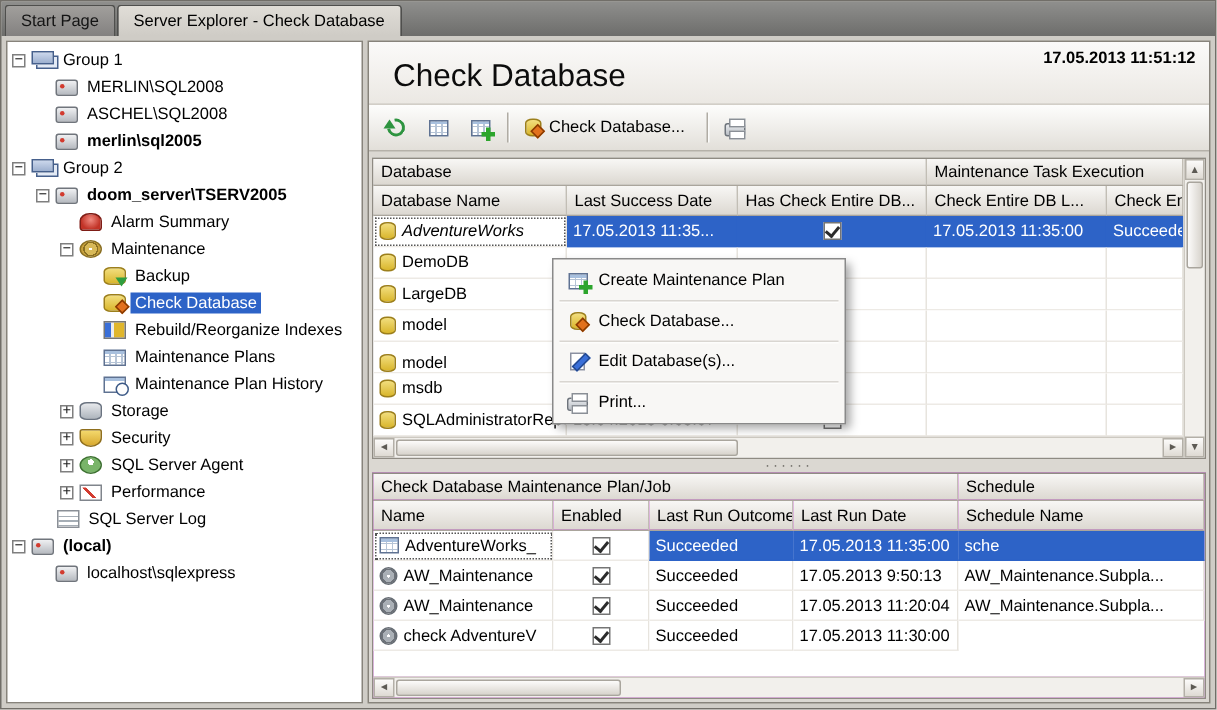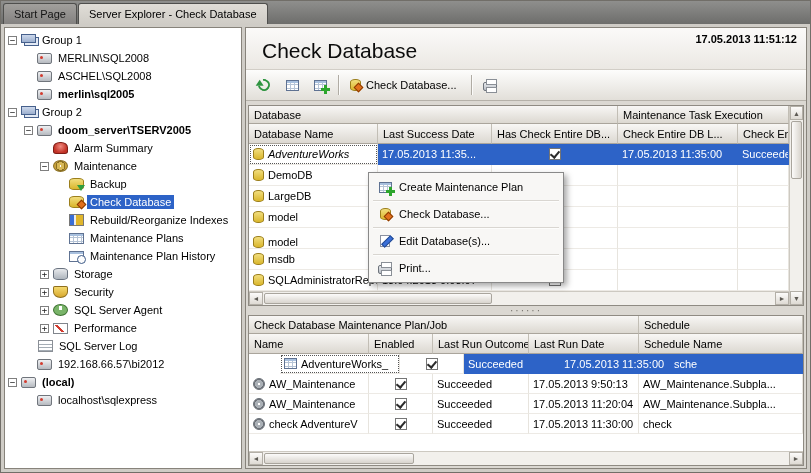--- a/index.html
+++ b/index.html
@@ -237,25 +237,20 @@
         <div class="tree-item" data-name="tree-item" style="padding-left: 35px;">
           <span class="expander" data-name="tree-expand-icon">+</span>
           <span class="ticon performance-icon" data-name="performance-icon"></span>
           <span class="tlabel" data-name="tree-item-label">Performance</span>
         </div>
         <div class="tree-item" data-name="tree-item" style="padding-left: 20px;">
           <span class="expander-spacer" data-name="tree-indent"></span>
           <span class="ticon log-icon" data-name="log-icon"></span>
           <span class="tlabel" data-name="tree-item-label">SQL Server Log</span>
         </div>
-        <div class="tree-item" data-name="tree-item" style="padding-left: 19px;">
-          <span class="expander-spacer" data-name="tree-indent"></span>
-          <span class="ticon server-icon" data-name="server-icon"></span>
-          <span class="tlabel" data-name="tree-item-label">192.168.66.57\bi2012</span>
-        </div>
         <div class="tree-item" data-name="tree-item" style="padding-left: 3px;">
           <span class="expander" data-name="tree-collapse-icon">−</span>
           <span class="ticon server-icon" data-name="server-icon"></span>
           <span class="tlabel bold" data-name="tree-item-label">(local)</span>
         </div>
         <div class="tree-item" data-name="tree-item" style="padding-left: 19px;">
           <span class="expander-spacer" data-name="tree-indent"></span>
           <span class="ticon server-icon" data-name="server-icon"></span>
           <span class="tlabel" data-name="tree-item-label">localhost\sqlexpress</span>
         </div>
@@ -404,21 +399,21 @@
             </div>
           <div class="chdr" id="bot-chdr" data-name="job-grid-column-header">
               <div class="hcell" data-name="column-header" style="flex: 0 0 120px;">Name</div>
               <div class="hcell" data-name="column-header" style="flex: 0 0 64px;">Enabled</div>
               <div class="hcell" data-name="column-header" style="flex: 0 0 96px;">Last Run Outcome</div>
               <div class="hcell" data-name="column-header" style="flex: 0 0 110px;">Last Run Date</div>
               <div class="hcell" data-name="column-header" style="flex: 1 1 auto;">Schedule Name</div>
             </div>
           <div class="gbody" id="bot-body" data-name="job-grid-body">
               <div class="grow" data-name="table-row">
-                <div class="cell focus" data-name="job-name-cell" style="flex: 0 0 120px; margin-left: 31px;">
+                <div class="cell focus" data-name="job-name-cell" style="flex: 0 0 120px;">
                   <span class="maintenance-plan-icon" data-name="maintenance-plan-icon"></span>
                   <span data-name="job-name">AdventureWorks_</span>
                 </div>
                 <div class="cell center" data-name="enabled-cell" style="flex: 0 0 64px;">
                   <span class="cb checked" data-name="enabled-checkbox"></span>
                 </div>
                 <div class="cell sel" data-name="last-run-outcome-cell" style="flex: 0 0 96px;">Succeeded</div>
                 <div class="cell sel" data-name="last-run-date-cell" style="flex: 0 0 110px;">17.05.2013 11:35:00</div>
                 <div class="cell sel" data-name="schedule-name-cell" style="flex: 1 1 auto;">sche</div>
               </div>
@@ -449,21 +444,20 @@
               <div class="grow" data-name="table-row">
                 <div class="cell" data-name="job-name-cell" style="flex: 0 0 120px;">
                   <span class="job-icon" data-name="job-icon"></span>
                   <span data-name="job-name">check AdventureV</span>
                 </div>
                 <div class="cell center" data-name="enabled-cell" style="flex: 0 0 64px;">
                   <span class="cb checked" data-name="enabled-checkbox"></span>
                 </div>
                 <div class="cell" data-name="last-run-outcome-cell" style="flex: 0 0 96px;">Succeeded</div>
                 <div class="cell" data-name="last-run-date-cell" style="flex: 0 0 110px;">17.05.2013 11:30:00</div>
-                <div class="cell" data-name="schedule-name-cell" style="flex: 1 1 auto;">check</div>
               </div>
             </div>
           <div class="hscroll" data-name="job-grid-hscrollbar">
             <div class="sbtn sb-left" data-name="scroll-left-icon"></div>
             <div class="strack" data-name="hscroll-track">
                 <div class="hthumb" data-name="hscroll-thumb"></div>
               </div>
             <div class="sbtn sb-right" data-name="scroll-right-icon"></div>
           </div>
         </div>

